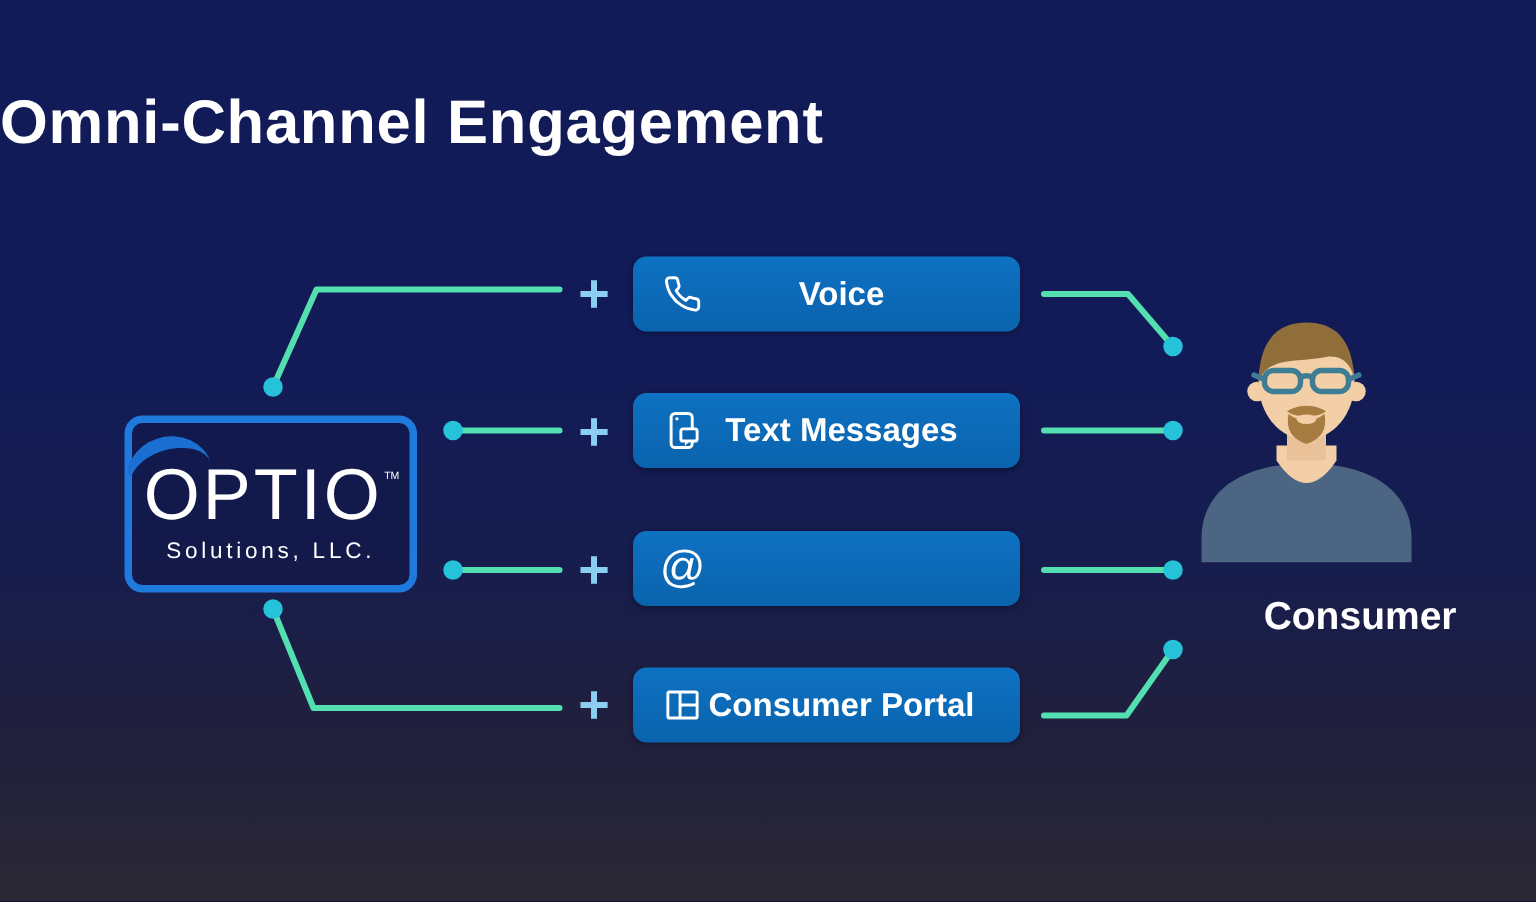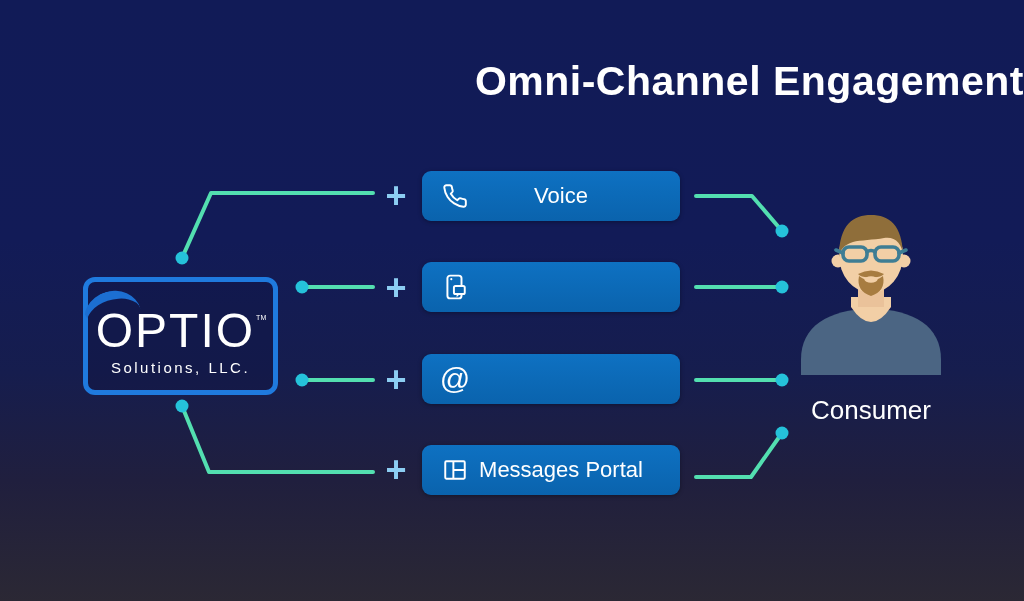--- a/index.html
+++ b/index.html
@@ -2,21 +2,21 @@
 <html><head>
 <meta charset="utf-8">
 <style>
   html,body{margin:0;padding:0;background:#0d1334;}
   .canvas{
     position:relative;width:1024px;height:601px;overflow:hidden;
     font-family:"Liberation Sans",sans-serif;
     background:linear-gradient(180deg,#111b57 0%,#121b57 40%,#161d4e 62%,#201f3e 80%,#2b2834 100%);
   }
   .title{
-    position:absolute;top:58px;left:0;width:1024px;text-align:right;
+    position:absolute;top:58px;left:0;width:1024px;text-align:left;
     color:#ffffff;font-size:41px;font-weight:700;letter-spacing:.5px;margin:0;
   }
   .connectors{position:absolute;top:0;left:0;}
   
   .logo-box{
     position:absolute;left:83px;top:277px;width:195px;height:118px;box-sizing:border-box;
     border:5px solid #1f7ade;border-radius:12px;background:rgba(10,16,60,.25);
     display:flex;flex-direction:column;align-items:center;justify-content:center;
   }
   .brand-row{position:relative;line-height:1;margin-top:10px;}
@@ -37,27 +37,27 @@
   .p3{left:379px;top:361px;} .p4{left:379px;top:451px;}
   
   .btn{
     position:absolute;left:422px;width:258px;height:50px;border-radius:9px;
     background:linear-gradient(180deg,#0e71c2 0%,#0a63ad 100%);
     display:flex;align-items:center;box-sizing:border-box;padding:0 16px;
     box-shadow:0 1px 4px rgba(0,0,0,.35);cursor:pointer;
   }
   .b1{top:171px;} .b2{top:262px;} .b3{top:354px;} .b4{top:445px;}
   .btn .icon{width:34px;display:flex;align-items:center;justify-content:center;flex:0 0 34px;}
-  .btn .lbl{flex:1;text-align:center;color:#ffffff;font-size:22px;font-weight:400;padding-right:14px;}
+  .btn .lbl{flex:1;text-align:center;color:#ffffff;font-size:22px;font-weight:700;padding-right:14px;}
   .at-glyph{color:#ffffff;font-size:30px;font-weight:400;line-height:30px;}
   
   .avatar{position:absolute;left:796px;top:211px;}
   .consumer-label{
-    position:absolute;left:771px;top:395px;width:200px;text-align:center;
-    color:#ffffff;font-size:26px;font-weight:400;
+    position:absolute;left:771px;top:395px;width:200px;text-align:right;
+    color:#ffffff;font-size:26px;font-weight:700;
   }
 </style>
 </head>
 <body>
 
 <div class="canvas">
 
   <h1 class="title">Omni-Channel Engagement</h1>
 
   <svg class="connectors" width="1024" height="601" viewBox="0 0 1024 601">
@@ -107,37 +107,38 @@
 
   <div class="btn b2">
     <span class="icon">
       <svg width="26" height="26" viewBox="0 0 24 24">
         <rect x="5" y="1.5" width="13" height="21" rx="2.5" fill="none" stroke="#ffffff" stroke-width="1.8"></rect>
         <circle cx="8.6" cy="4.8" r="1" fill="#ffffff"></circle>
         <rect x="11" y="11" width="10" height="7.5" rx="1.5" fill="#0a65b0" stroke="#ffffff" stroke-width="1.8"></rect>
         <path d="M13.5 18.5 L13.5 21.5 L16.5 18.5 Z" fill="#ffffff"></path>
       </svg>
     </span>
+    <span class="lbl">Text Messages</span>
   </div>
 
   <div class="btn b3">
     <span class="icon">
       <span class="at-glyph">@</span>
     </span>
   </div>
 
   <div class="btn b4">
     <span class="icon">
       <svg width="26" height="26" viewBox="0 0 24 24" fill="none" stroke="#ffffff" stroke-width="1.8" stroke-linejoin="round">
         <rect x="3" y="4" width="18" height="16" rx="1"></rect>
         <line x1="10.5" y1="4" x2="10.5" y2="20"></line>
         <line x1="10.5" y1="12" x2="21" y2="12"></line>
       </svg>
     </span>
-    <span class="lbl">Messages Portal</span>
+    <span class="lbl">Consumer Portal</span>
   </div>
 
   <svg class="avatar" width="150" height="164" viewBox="0 0 150 164">
     <path d="M5,164 V148 C5,116 32,98 75,98 C118,98 145,116 145,148 V164 Z" fill="#4b6583"></path>
     <path d="M55,86 L95,86 L95,96 Q75,126 55,96 Z" fill="#f2cfa6"></path>
     <rect x="62" y="66" width="26" height="30" fill="#eac29a"></rect>
     <circle cx="42" cy="50" r="6.5" fill="#f2cfa6"></circle>
     <circle cx="108" cy="50" r="6.5" fill="#f2cfa6"></circle>
     <ellipse cx="75" cy="44" rx="32" ry="38" fill="#f2cfa6"></ellipse>
     <path d="M43,46 C43,14 57,4 75,4 C93,4 107,14 107,46 C107,33 99,25 88,27 C78,29 64,29 57,31 C49,33.5 44,38 43,46 Z" fill="#8f6e3a"></path>

